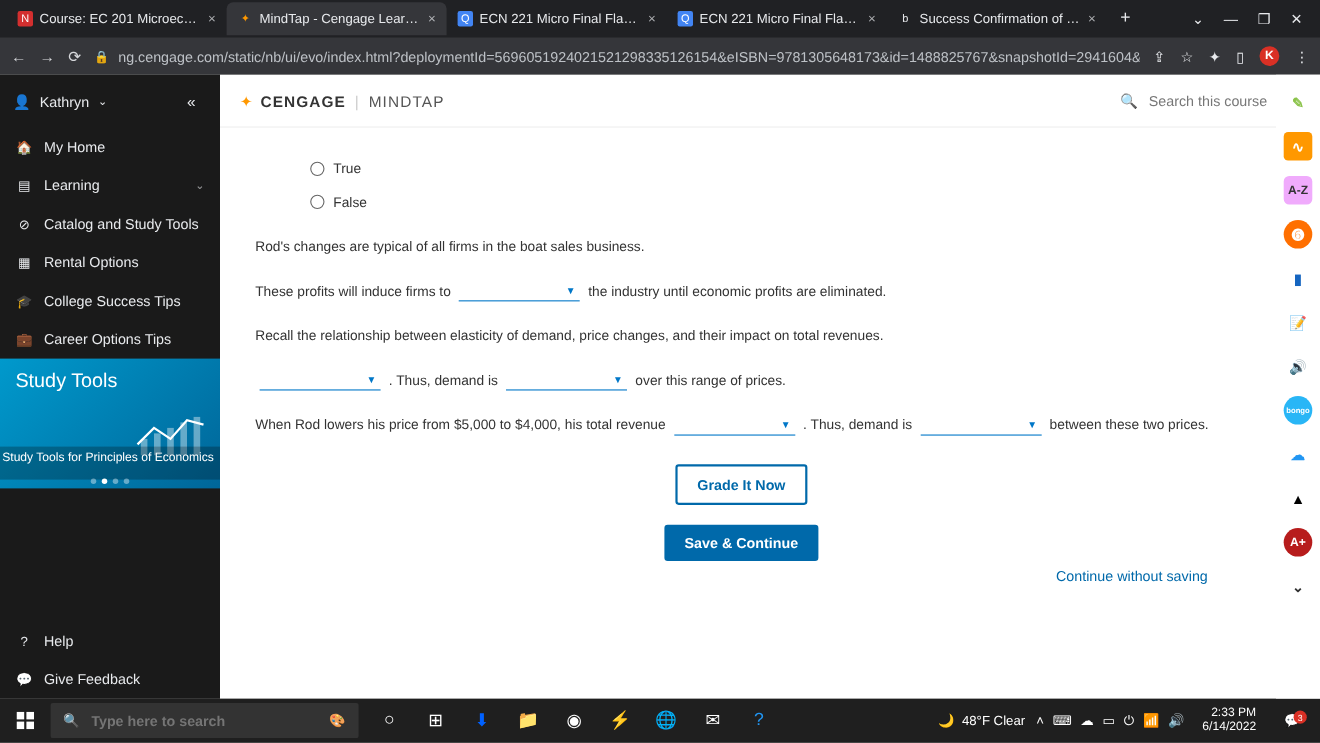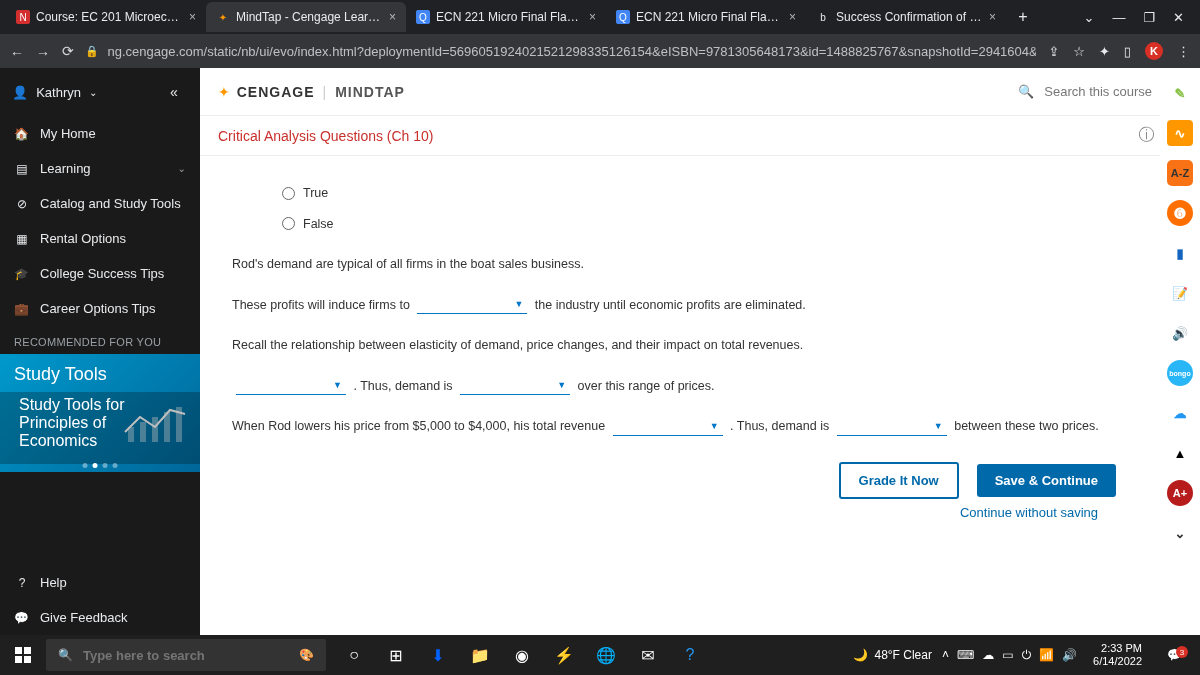--- a/index.html
+++ b/index.html
@@ -30,33 +30,33 @@
 .sidebar { width: 200px; background: #1a1a1a; color: #e8eaed; display: flex; flex-direction: column; font-size: 13px; }
 .sb-user { height: 48px; display: flex; align-items: center; justify-content: space-between; padding: 0 12px; border-bottom: 0px solid #333;}
 .sb-user-left { display:flex; align-items:center; gap:8px;}
 .sb-collapse { width: 28px; text-align: center; cursor: pointer; font-size: 14px; }
 .sb-item { display: flex; align-items: center; gap: 10px; padding: 10px 14px; cursor: pointer; }
 .sb-item .ico { width: 16px; text-align: center; font-size: 12px; }
 .sb-item .chev { margin-left: auto; font-size: 10px; opacity: 0.6; }
 .sb-heading { padding: 10px 14px 6px; font-size: 11px; color: #9aa0a6; letter-spacing: 0.3px; }
 .promo { background: linear-gradient(135deg, #0099cc, #006699); height: 118px; padding: 10px 14px; position: relative; overflow: hidden; cursor:pointer;}
 .promo-title { font-size: 18px; font-weight: 300; color: #fff; }
-.promo-sub { position: absolute; bottom: 8px; left: 0px; right:0; font-size: 16px; color: #fff; background:rgba(0,0,0,0.25); padding:4px 19px 14px;}
+.promo-sub { position: absolute; bottom: 8px; left: 0px; right:0; font-size: 11px; color: #fff; background:rgba(0,0,0,0.25); padding:4px 2px 14px;}
 .promo-dots { position:absolute; bottom:4px; left:50%; transform:translateX(-50%); display:flex; gap:5px;}
 .promo-dots span{ width:5px; height:5px; border-radius:50%; background:rgba(255,255,255,0.4);}
 .promo-dots span.on{ background:#fff;}
 .promo-chart { position:absolute; right:10px; bottom:30px; }
 
 
 .main { flex: 1; display: flex; flex-direction: column; position: relative; background:#fff;}
 .brand-bar { height: 48px; display: flex; align-items: center; padding: 0 18px; gap: 10px; border-bottom: 1px solid #eee; }
 .brand-logo { font-size: 14px; letter-spacing: 1px; color: #555; display:flex; align-items:center; gap:6px;}
 .brand-logo b { color: #333; font-weight: 600; }
 .brand-logo .sep { color: #ccc; font-weight: 300; margin: 0 2px;}
-.brand-logo .mt { color: #555; font-weight: 700; text-align: right; }
+.brand-logo .mt { color: #555; font-weight: 400; text-align: right; }
 .brand-right { margin-left: auto; display: flex; align-items: center; gap: 10px; color: #777; font-size: 13px; }
 .brand-right .search-ico { color: #999; cursor:pointer;}
 .brand-right .help { width: 20px; height: 20px; border-radius: 50%; background: #888; color: #fff; font-size: 12px; display: flex; align-items: center; justify-content: center; cursor:pointer; font-weight:bold;}
 
 .subhead { height: 40px; background: #fff; display: flex; align-items: center; padding: 0 18px; color: #c9302c; font-size: 14px; border-bottom: 1px solid #eee; }
 .subhead-right { margin-left: auto; display: flex; gap: 14px; align-items: center; color: #888;}
 .subhead-right span { cursor: pointer; font-size: 16px; }
 
 .content-wrap { flex: 1; position: relative; overflow: hidden; }
 .content { position: absolute; inset: 0 14px 0 0; overflow-y: auto; padding: 18px 60px 20px 32px; font-size: 12.5px; color: #333; }
@@ -65,32 +65,32 @@
 .content::-webkit-scrollbar-thumb{ background:#c1c1c1;}
 .content::-webkit-scrollbar-button{ background:#f1f1f1; height:14px;}
 
 .q-line { margin-bottom: 18px; line-height: 1.8; }
 .q-text { display:inline; }
 .short-input { display: inline-block; width: 68px; height: 22px; border: 1px solid #999; vertical-align: middle; margin-left:2px;}
 .radio-row { display: flex; align-items: center; gap: 8px; margin: 8px 0 8px 50px; }
 .radio-row .circ { width: 13px; height: 13px; border: 1px solid #666; border-radius: 50%; display:inline-block;}
 .dd-blank { display: inline-flex; align-items:center; justify-content:flex-end; min-width: 110px; border-bottom: 1px solid #0077c8; color: #0077c8; padding: 0 4px 1px; cursor: pointer; margin: 0 4px; height:18px; vertical-align:middle;}
 .dd-blank .tri { font-size: 9px; }
-.action-row { display: flex; justify-content: flex-end; align-items: center; gap: 18px; margin-top: 24px; padding-right: 10px;}
+.action-row { display: flex; justify-content: flex-end; align-items: center; gap: 18px; margin-top: 24px; padding-right: 10px; flex-direction: column;}
 .btn { padding: 9px 18px; border-radius: 3px; font-size: 13px; font-weight: 600; cursor: pointer; border:none;}
 .btn-outline { background: #fff; border: 2px solid #0069aa; color: #0069aa; }
 .btn-fill { background: #0069aa; color: #fff; }
 .link-skip { color: #0069aa; font-size: 13px; cursor: pointer; text-align:right; padding-right: 28px; margin-top:6px;}
 
 
 .rail { position: absolute; right: 0; top: 0; bottom: 0; width: 40px; background: #fff; display: flex; flex-direction: column; align-items: center; gap: 14px; padding-top: 12px; border-left:0px solid #eee;}
 .rail .chip { width: 26px; height: 26px; border-radius: 5px; display: flex; align-items: center; justify-content: center; font-size: 13px; cursor: pointer; font-weight:bold;}
 .chip.pen { color: #8bc34a; }
 .chip.rss { background: #ff9800; color: #fff; border-radius:4px;}
-.chip.az { background: #f97316; color: #333; font-size:11px;}
+.chip.az { background: #f0abfc; color: #333; font-size:11px;}
 .chip.or { background: #ff6f00; color: #fff; border-radius:50%;}
 .chip.bk { color: #1565c0; }
 .chip.note { color: #333; }
 .chip.sp { color: #ff9800; }
 .chip.bongo { background: #29b6f6; color:#fff; border-radius:50%; font-size:7px;}
 .chip.cloud { color: #2196f3; }
 .chip.gd { }
 .chip.ap { background: #b71c1c; color:#fff; border-radius:50%; font-size:11px;}
 .chip.dn { color:#333;}
 
@@ -194,21 +194,20 @@
       <span>Rental Options</span>
     </div>
     <div class="sb-item">
       <span class="ico">🎓</span>
       <span>College Success Tips</span>
     </div>
     <div class="sb-item">
       <span class="ico">💼</span>
       <span>Career Options Tips</span>
     </div>
-    <div class="sb-heading">RECOMMENDED FOR YOU</div>
     <div class="promo">
       <div class="promo-title">Study Tools</div>
       <svg class="promo-chart" width="70" height="40">
           <polyline points="5,30 20,15 35,25 50,8 65,12" stroke="#fff" stroke-width="2" fill="none"></polyline>
           <rect x="8" y="25" width="6" height="15" fill="rgba(255,255,255,0.4)"></rect>
           <rect x="20" y="20" width="6" height="20" fill="rgba(255,255,255,0.4)"></rect>
           <rect x="32" y="15" width="6" height="25" fill="rgba(255,255,255,0.4)"></rect>
           <rect x="44" y="10" width="6" height="30" fill="rgba(255,255,255,0.4)"></rect>
           <rect x="56" y="5" width="6" height="35" fill="rgba(255,255,255,0.4)"></rect>
         </svg>
@@ -239,45 +238,38 @@
           <span class="sep">|</span>
           <span class="mt">MINDTAP</span>
       </div>
       <div class="brand-right">
         <span class="search-ico">🔍</span>
         <span style="cursor:text">Search this course</span>
         <span class="help">?</span>
       </div>
     </div>
 
-    <div class="subhead">
-      <span>Critical Analysis Questions (Ch 10)</span>
-      <div class="subhead-right">
-        <span>ⓘ</span>
-        <span>✕</span>
-      </div>
-    </div>
 
     <div class="content-wrap">
       <div class="content">
 
 
         <div class="q-line">
           <div class="radio-row">
             <span class="circ"></span>
             <span>True</span>
           </div>
           <div class="radio-row">
             <span class="circ"></span>
             <span>False</span>
           </div>
         </div>
 
         <div class="q-line">
-          <span class="q-text">Rod's demand are typical of all firms in the boat sales business.</span>
+          <span class="q-text">Rod's changes are typical of all firms in the boat sales business.</span>
         </div>
 
         <div class="q-line">
           <span class="q-text">These profits will induce firms to</span>
           <span class="dd-blank">
               <span class="tri">▼</span>
             </span>
           <span class="q-text">the industry until economic profits are eliminated.</span>
         </div>
 

